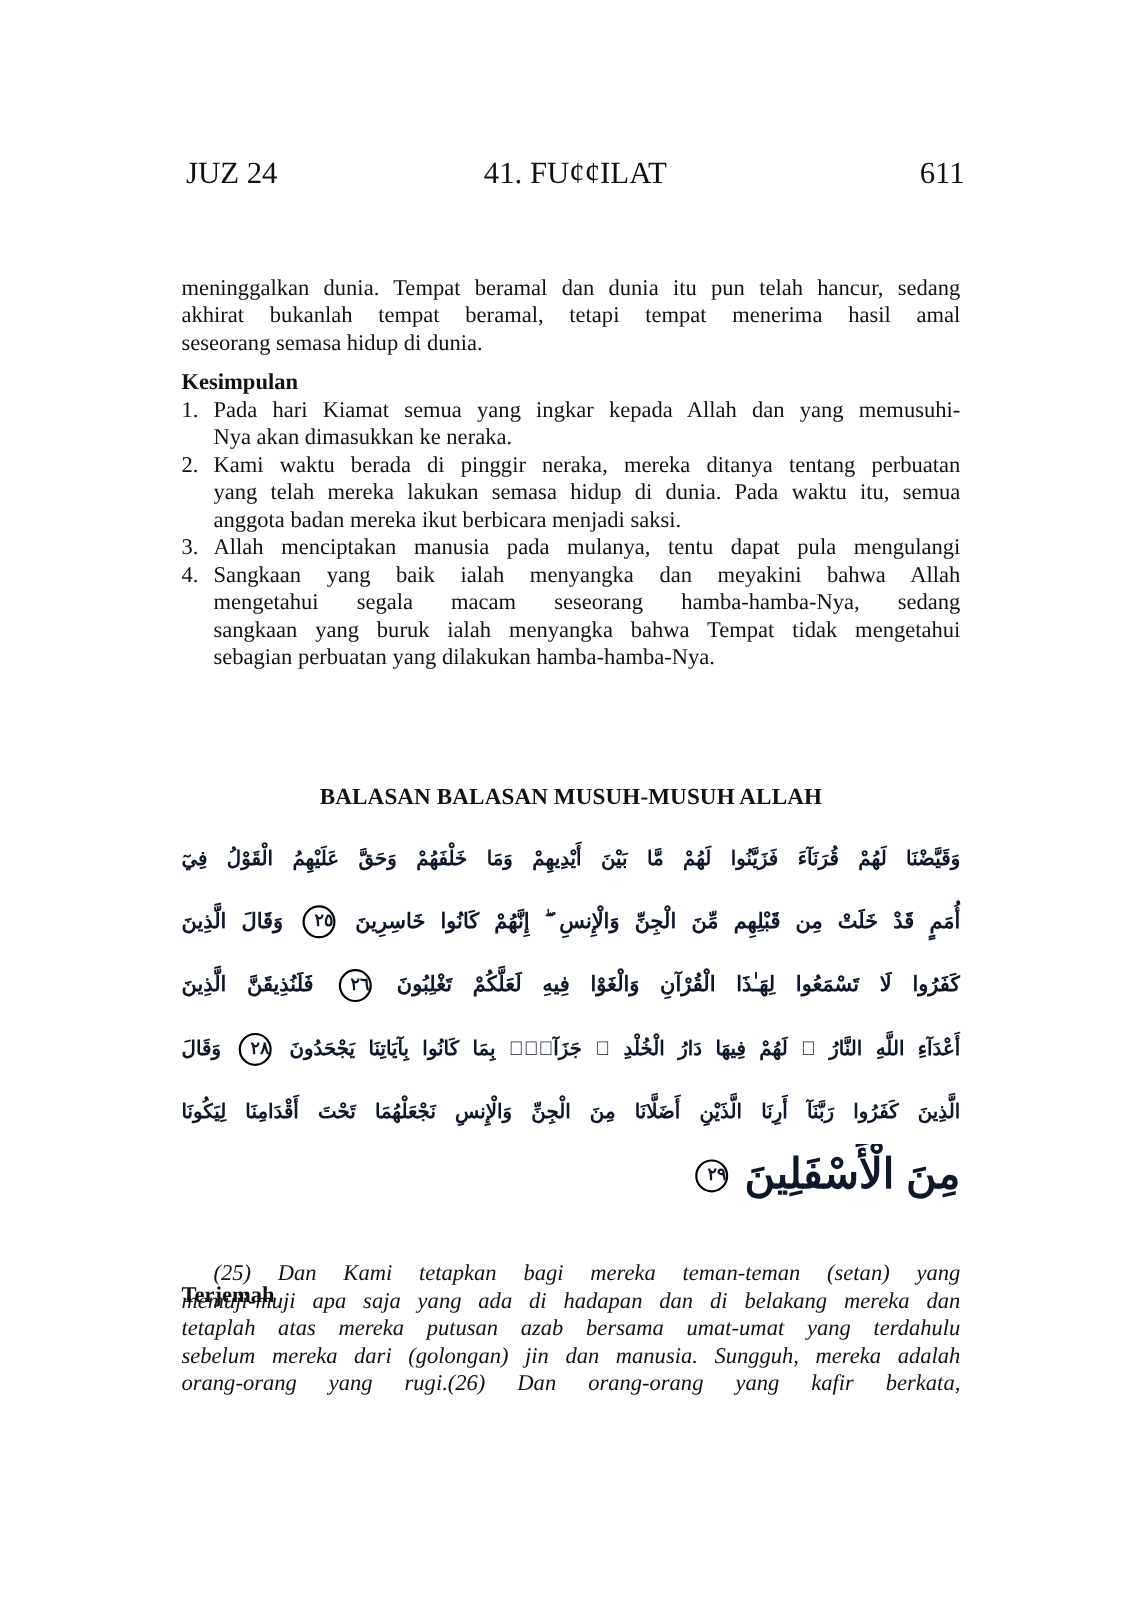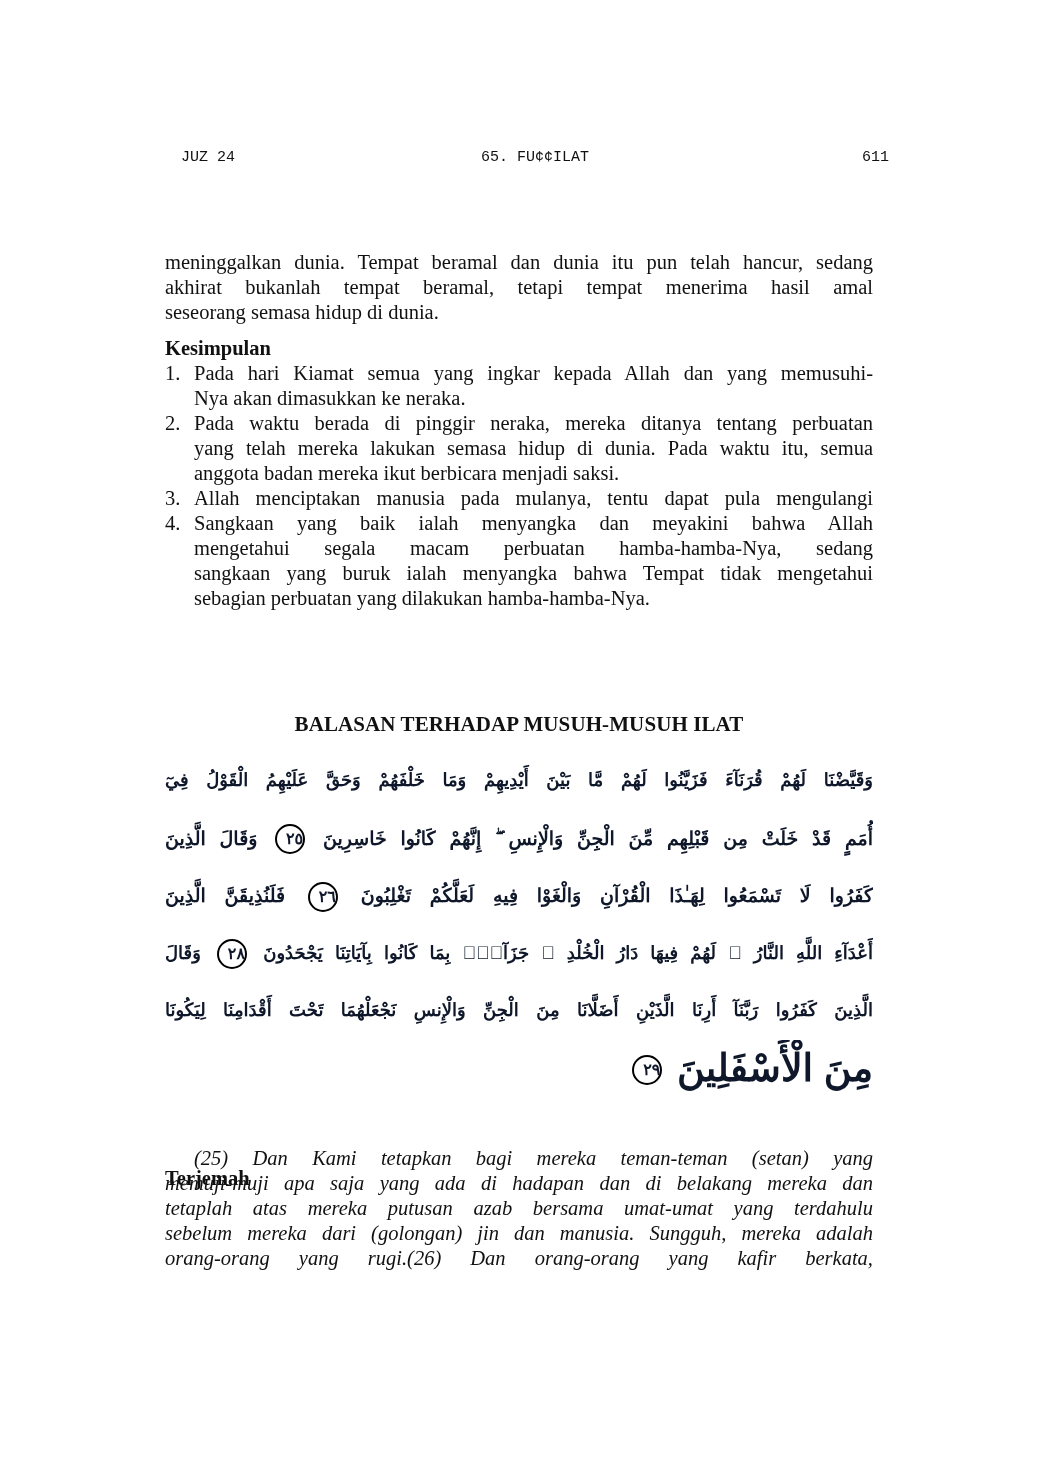--- a/index.html
+++ b/index.html
@@ -17,26 +17,25 @@
     }
     .page {
       position: absolute;
       left: 165px;
       top: 0;
       width: 708px;
     }
     .running-head {
       position: absolute;
       top: 146px;
-      left: 16px;
+      left: 4px;
       width: 708px;
       height: 24px;
-      font-size: 15px;
+      font-size: 28px;
       line-height: 24px;
-      font-family: Liberation Mono, monospace;
     }
     .rh-left { position: absolute; left: 0; top: 0; }
     .rh-center { position: absolute; left: 0; width: 708px; text-align: center; top: 0; }
     .rh-right { position: absolute; right: 0; top: 0; }
 
     .para {
       position: absolute;
       left: 0;
       width: 708px;
       font-size: 20.5px;
@@ -153,58 +152,58 @@
       padding-left: 29px;
     }
   </style>
 </head>
 <body>
 
 <div class="page">
 
   <div class="running-head">
     <span class="rh-left">JUZ 24</span>
-    <span class="rh-center">65. FU¢¢ILAT</span>
+    <span class="rh-center">41. FU¢¢ILAT</span>
     <span class="rh-right">611</span>
   </div>
 
   <div class="para intro">
     <span class="line">meninggalkan dunia. Tempat beramal dan dunia itu pun telah hancur, sedang</span>
     <span class="line">akhirat bukanlah tempat beramal, tetapi tempat menerima hasil amal</span>
     <span class="line last">seseorang semasa hidup di dunia.</span>
   </div>
 
   <div class="section-head kesimpulan-head">Kesimpulan</div>
 
   <ol class="list">
     <li>
       <span class="num">1.</span>
       <span class="line">Pada hari Kiamat semua yang ingkar kepada Allah dan yang memusuhi-</span>
       <span class="line last">Nya akan dimasukkan ke neraka.</span>
     </li>
     <li>
       <span class="num">2.</span>
-      <span class="line">Pada waktu berada di pinggir neraka, mereka ditanya tentang perbuatan</span>
+      <span class="line">Kami waktu berada di pinggir neraka, mereka ditanya tentang perbuatan</span>
       <span class="line">yang telah mereka lakukan semasa hidup di dunia. Pada waktu itu, semua</span>
       <span class="line last">anggota badan mereka ikut berbicara menjadi saksi.</span>
     </li>
     <li>
       <span class="num">3.</span>
       <span class="line">Allah menciptakan manusia pada mulanya, tentu dapat pula mengulangi</span>
     </li>
     <li>
       <span class="num">4.</span>
       <span class="line">Sangkaan yang baik ialah menyangka dan meyakini bahwa Allah</span>
-      <span class="line">mengetahui segala macam perbuatan hamba-hamba-Nya, sedang</span>
+      <span class="line">mengetahui segala macam seseorang hamba-hamba-Nya, sedang</span>
       <span class="line">sangkaan yang buruk ialah menyangka bahwa Tempat tidak mengetahui</span>
       <span class="line last">sebagian perbuatan yang dilakukan hamba-hamba-Nya.</span>
     </li>
   </ol>
 
-  <div class="arabic-title">BALASAN TERHADAP MUSUH-MUSUH ILAT</div>
+  <div class="arabic-title">BALASAN BALASAN MUSUH-MUSUH ALLAH</div>
 
   <div class="arabic-block">
     <span class="aline" style="font-size: 18px;">
       <span>وَقَيَّضْنَا لَهُمْ قُرَنَآءَ فَزَيَّنُوا لَهُمْ مَّا بَيْنَ أَيْدِيهِمْ وَمَا خَلْفَهُمْ وَحَقَّ عَلَيْهِمُ الْقَوْلُ فِيٓ</span>
     </span>
     <span class="aline" style="font-size: 19px;">
       <span>أُمَمٍ قَدْ خَلَتْ مِن قَبْلِهِم مِّنَ الْجِنِّ وَالْإِنسِ ۖ إِنَّهُمْ كَانُوا خَاسِرِينَ</span>
       <span class="ayah-mark">٢٥</span>
       <span>وَقَالَ الَّذِينَ</span>
     </span>

